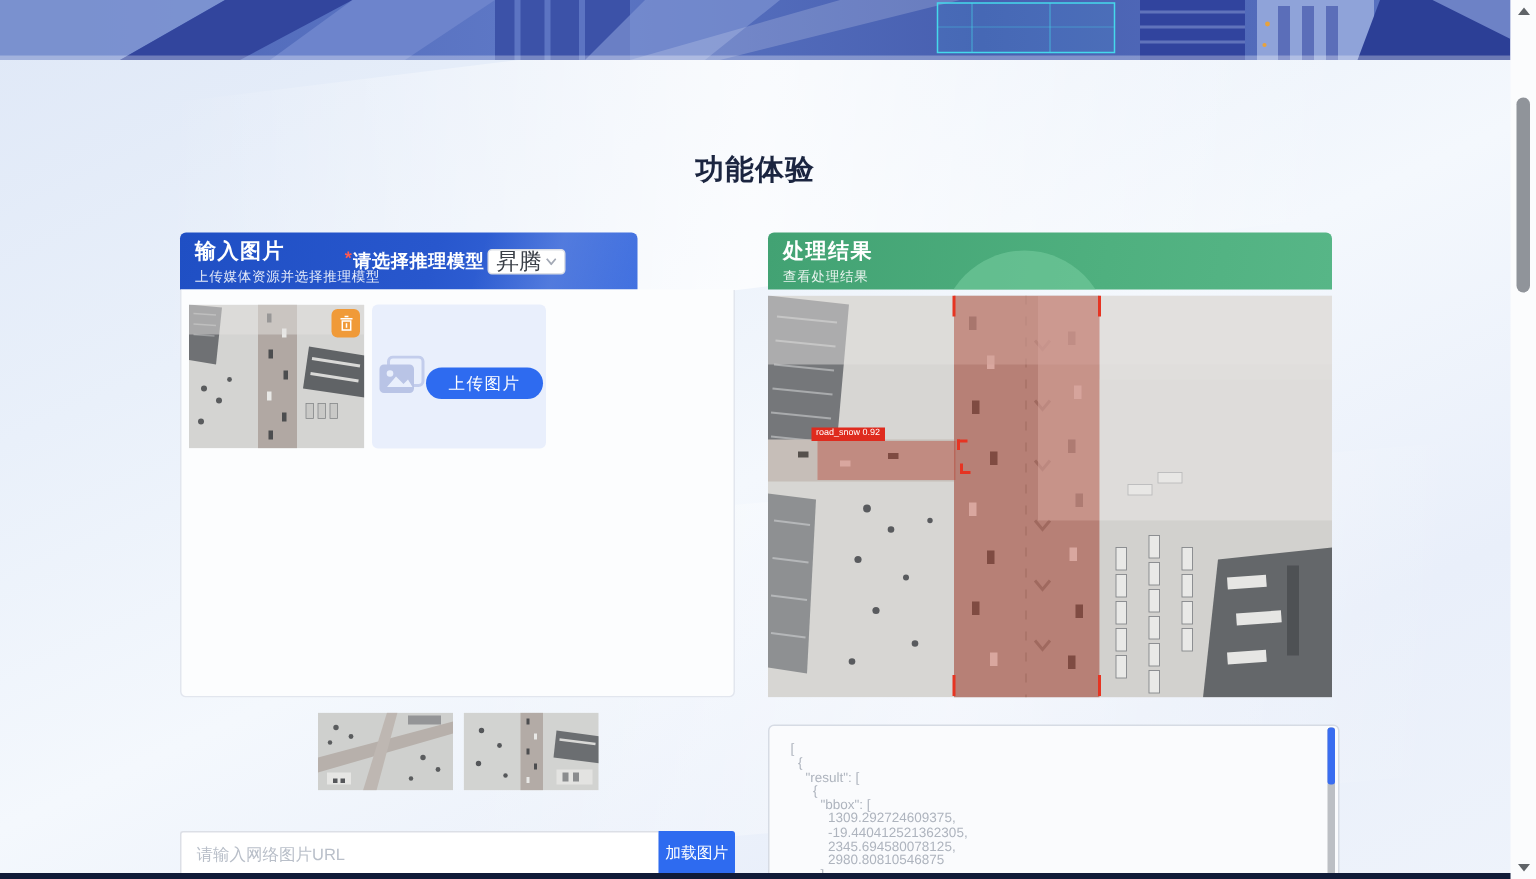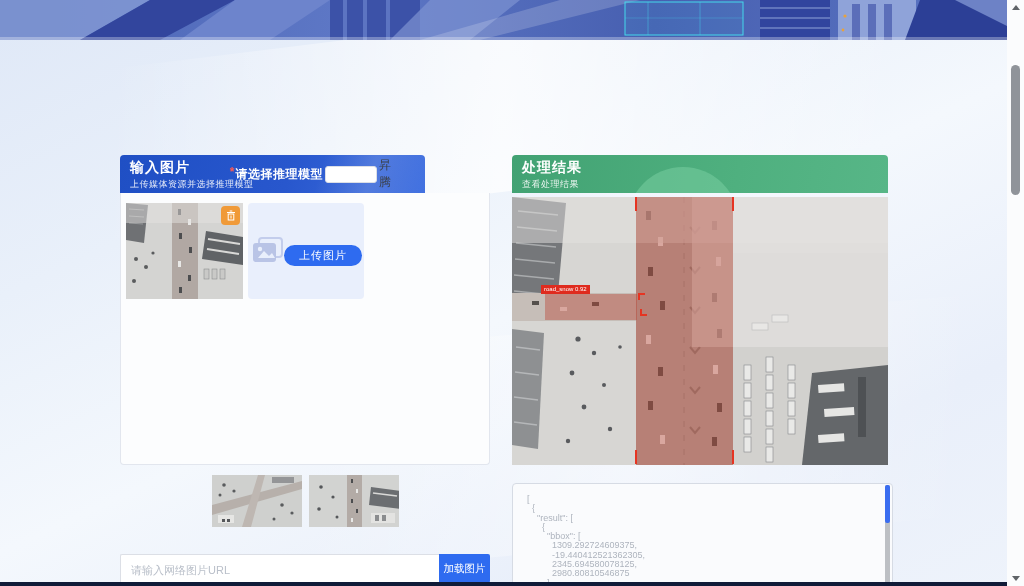--- a/index.html
+++ b/index.html
@@ -33,21 +33,21 @@
   .hdr-sheen { position:absolute; right:-30px; top:-40px; width:220px; height:120px;
     background:linear-gradient(115deg,rgba(255,255,255,0) 40%,rgba(255,255,255,.14) 60%,rgba(255,255,255,0) 85%); transform:rotate(-8deg);}
   .panel-title { position:absolute; left:10px; top:4px; font-size:14px; font-weight:bold; color:#ffffff; letter-spacing:1px; }
   .panel-sub { position:absolute; left:10px; top:23px; font-size:9px; color:rgba(255,255,255,.88); letter-spacing:.5px; }
 
   .model-group { position:absolute; right:48px; top:0; height:38px; display:flex; align-items:center; }
   .req-mark { color:#ff5a52; font-size:12px; font-weight:bold; margin-right:1px; position:relative; top:-2px; }
   .model-label { color:#ffffff; font-size:12px; font-weight:bold; letter-spacing:.5px; margin-right:2px;text-align:right; }
   .model-select { width:52px; height:17px; background:#ffffff; border:1px solid #dcdfe6; border-radius:3px;
     display:flex; align-items:center; justify-content:space-between; padding:0 5px; cursor:pointer; }
-  .model-select .val { font-size:12px; color:#3a3f47;margin-left:48px; }
+  .model-select .val { font-size:15px; color:#3a3f47; }
 
   .left-body { position:absolute; left:120px; top:193px; width:370px; height:272px;
     background:#fcfdfe; border:1px solid #e2e6ee; border-top:none; border-radius:0 0 4px 4px; }
   .thumb-wrap { position:absolute; left:5px; top:10px; width:117px; height:96px; overflow:hidden; cursor:pointer; }
   .thumb-wrap svg { display:block; }
   .trash-btn { position:absolute; right:3px; top:3px; width:19px; height:19px; border:none;
     background:#f09a38; border-radius:4px; display:flex; align-items:center; justify-content:center; cursor:pointer; }
   .upload-box { position:absolute; left:127px; top:10px; width:116px; height:96px; background:#e9effc;
     border-radius:4px; display:flex; align-items:center; justify-content:center; cursor:pointer; }
   .upload-btn { margin-top:8px; border:none; background:#2e6bf0; color:#fff; font-size:11px;
@@ -132,20 +132,21 @@
       <rect x="868" y="4" width="8" height="36" fill="#31449e" opacity=".55"></rect>
       <rect x="884" y="4" width="8" height="36" fill="#31449e" opacity=".55"></rect>
       <circle cx="845" cy="16" r="1.6" fill="#e8a23c"></circle>
       <circle cx="843" cy="30" r="1.4" fill="#e8a23c"></circle>
       <polygon points="920,0 1007,0 1007,40 905,40" fill="#2c3f96"></polygon>
       <polygon points="955,0 1007,0 1007,26" fill="#7e93d2" opacity=".8"></polygon>
       <rect x="0" y="37" width="1007" height="3" fill="#ffffff" opacity=".3"></rect>
     </svg>
   </div>
 
+  <div class="section-title">功能体验</div>
 
   <div class="panel-hdr hdr-blue">
     <div class="hdr-sheen"></div>
     <div class="panel-title">输入图片</div>
     <div class="panel-sub">上传媒体资源并选择推理模型</div>
     <div class="model-group">
       <span class="req-mark">*</span>
       <span class="model-label">请选择推理模型</span>
       <div class="model-select">
         <span class="val">昇腾</span>

